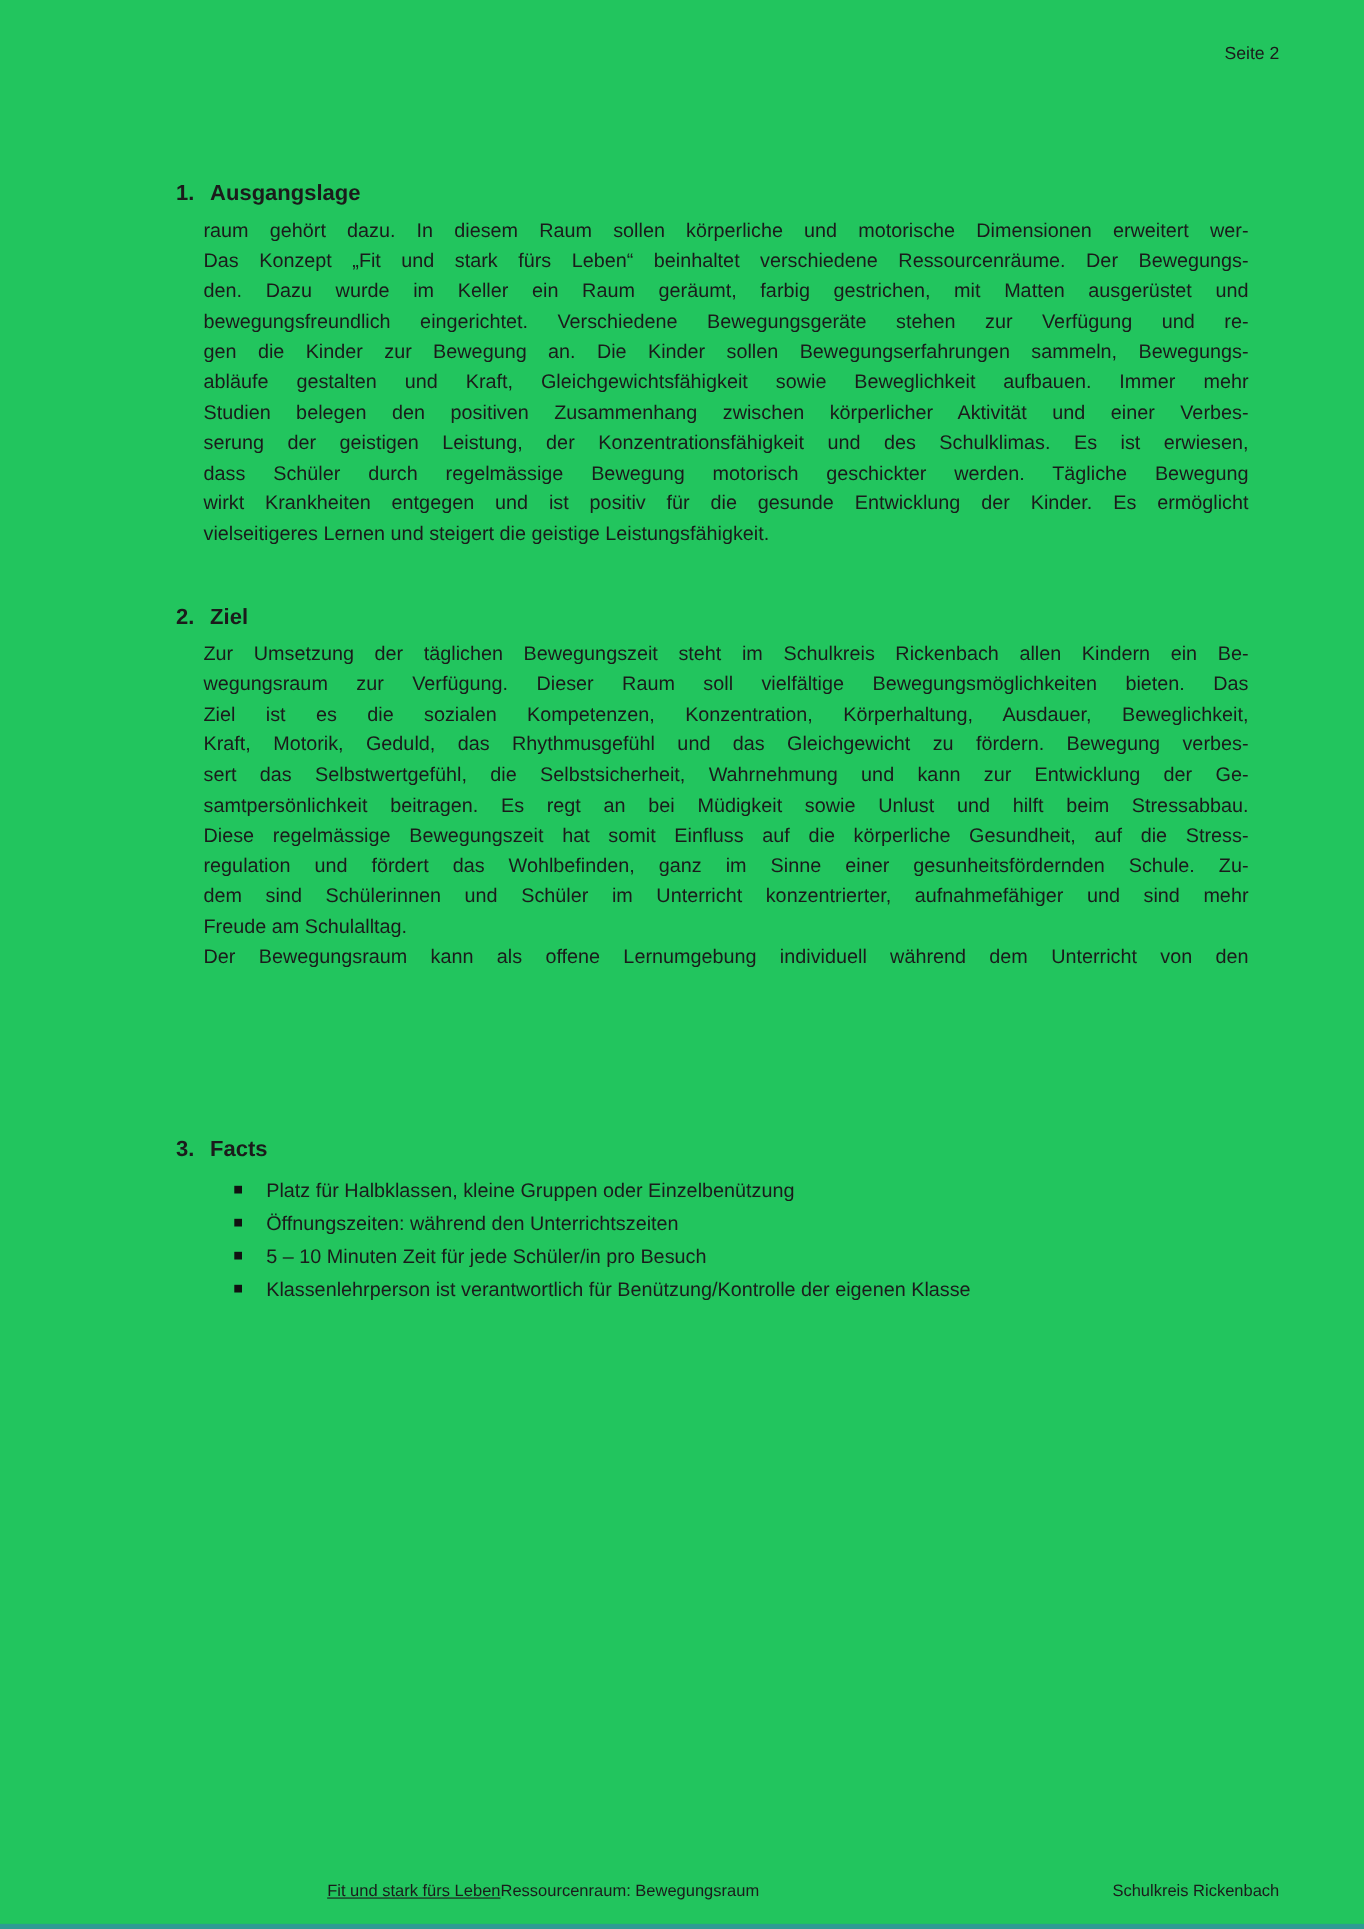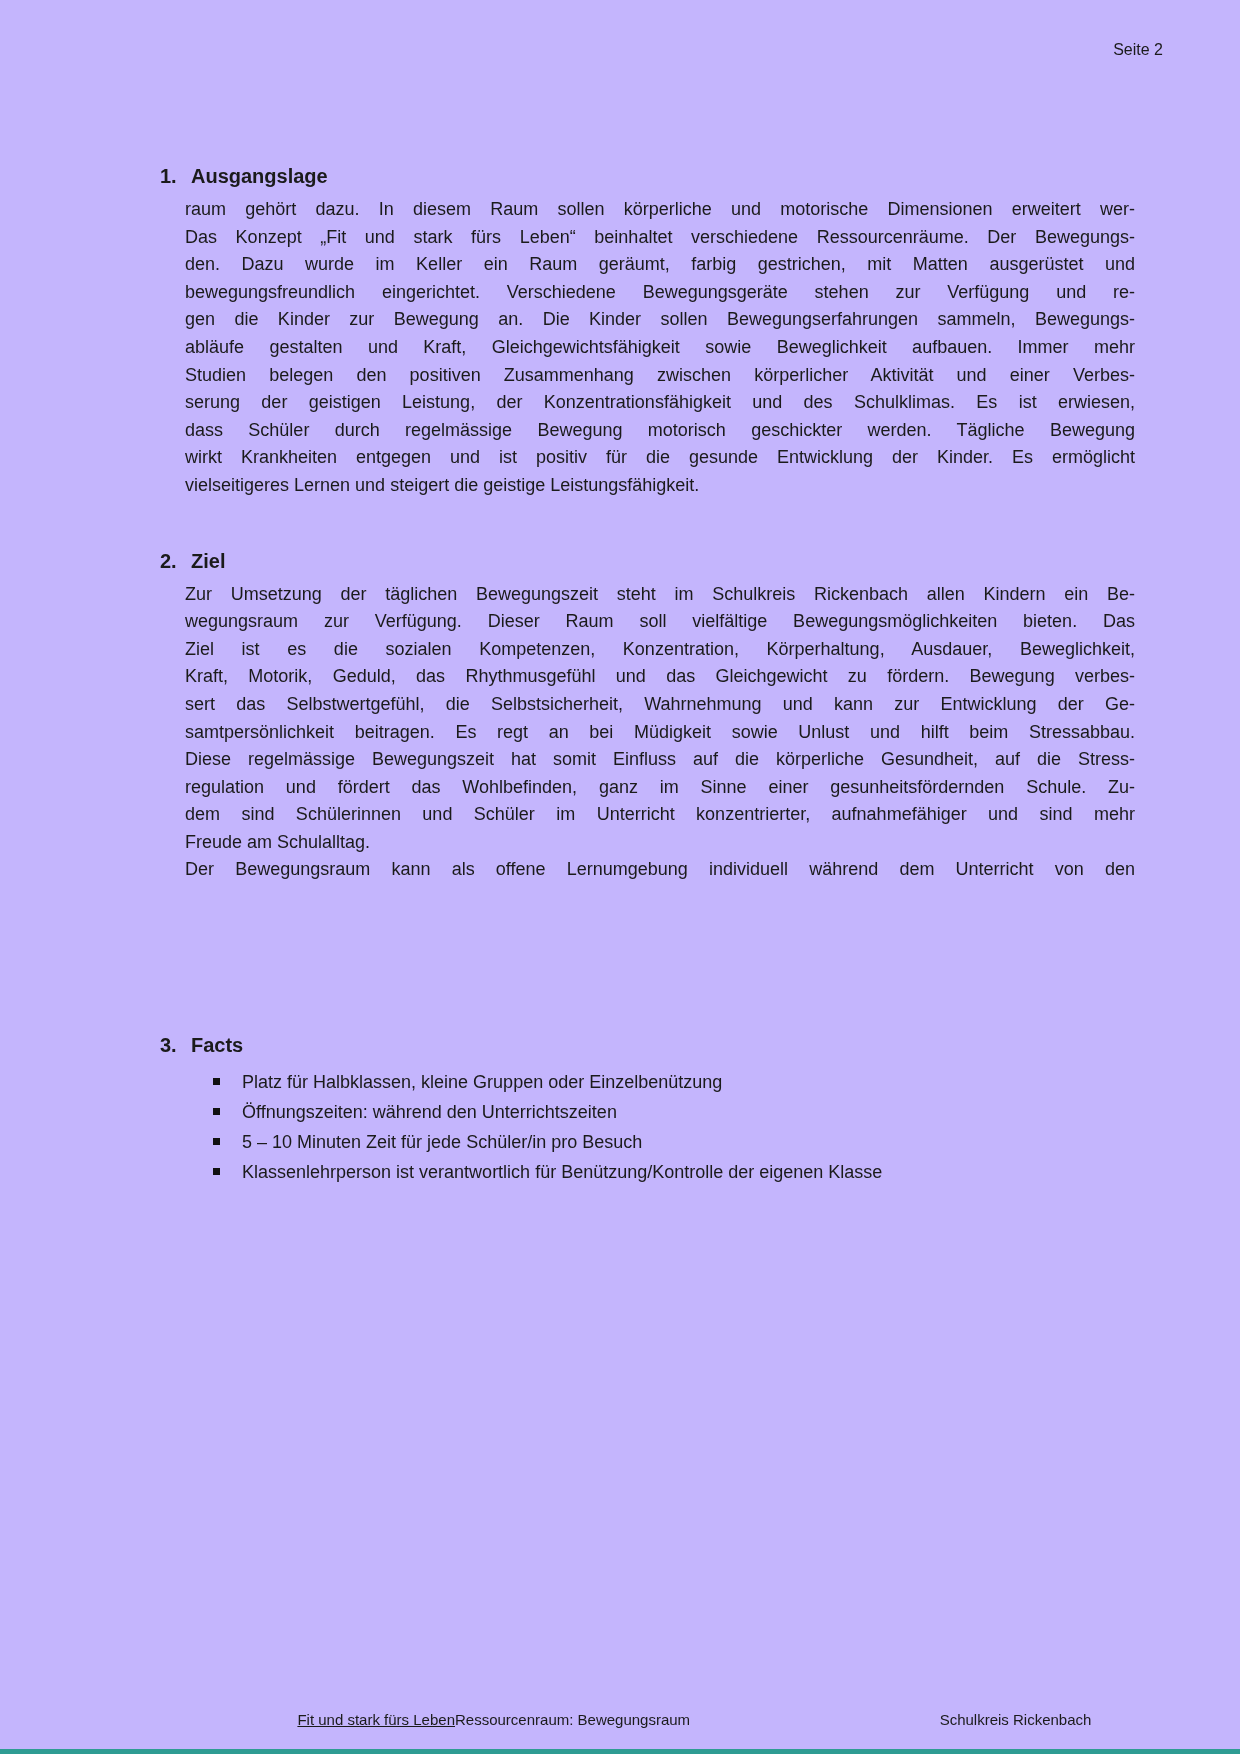--- a/index.html
+++ b/index.html
@@ -1,19 +1,19 @@
 <!DOCTYPE html>
 <html lang="de"><head>
 <meta charset="utf-8">
 <style>
   html,body { margin:0; padding:0; background:#ffffff; }
   .page {
     position:relative;
     width:1240px; height:1754px;
-    background:#c4b5fd;
+    background:#22c55e;
     font-family:"Liberation Sans", sans-serif;
     color:#1b1b1b;
     overflow:hidden;
   }
   .page-number {
     position:absolute; top:40px; left:160px; right:77px;
     text-align:right; font-size:16px; line-height:20px;
   }
   .document-body {
     position:absolute; left:160px; top:163px; width:1003px;
@@ -33,21 +33,21 @@
   .facts-list { margin-left:25px; margin-top:11px; font-size:18px; }
   .fact-item { display:flex; align-items:flex-start; height:30px; padding-left:28px; }
   .bullet-sq { width:7px; height:7px; background:#111; margin-top:8px; flex:0 0 7px; }
   .fact-text { margin-left:22px; line-height:24px; }
   .footer {
     position:absolute; left:160px; right:77px; top:1710px;
     display:flex; font-size:15px; line-height:19px;
   }
   .footer .f-left  { flex:1; text-align:right;text-decoration:underline; }
   .footer .f-mid   { flex:1.4; text-align:left; }
-  .footer .f-right { flex:1; text-align:center; }
+  .footer .f-right { flex:1; text-align:right; }
   .accent-line {
     position:absolute; left:0; right:0; bottom:0; height:5px;
   }
 </style>
 </head>
 <body>
 
 <div class="page">
 
   <div class="page-number">Seite 2</div>

